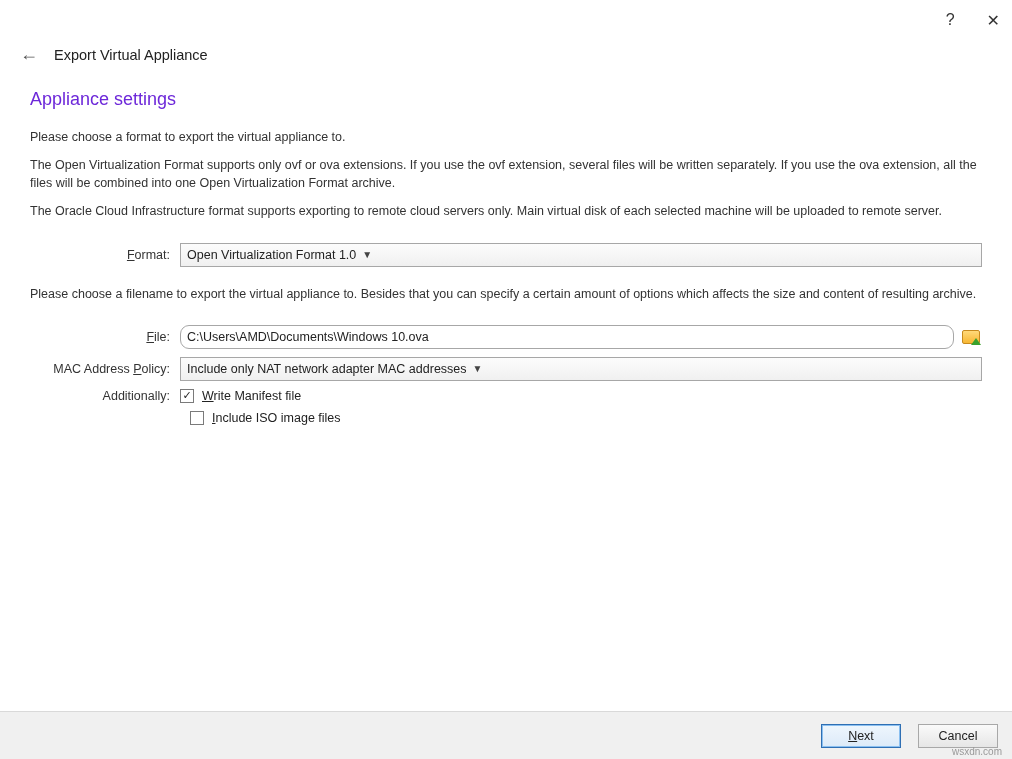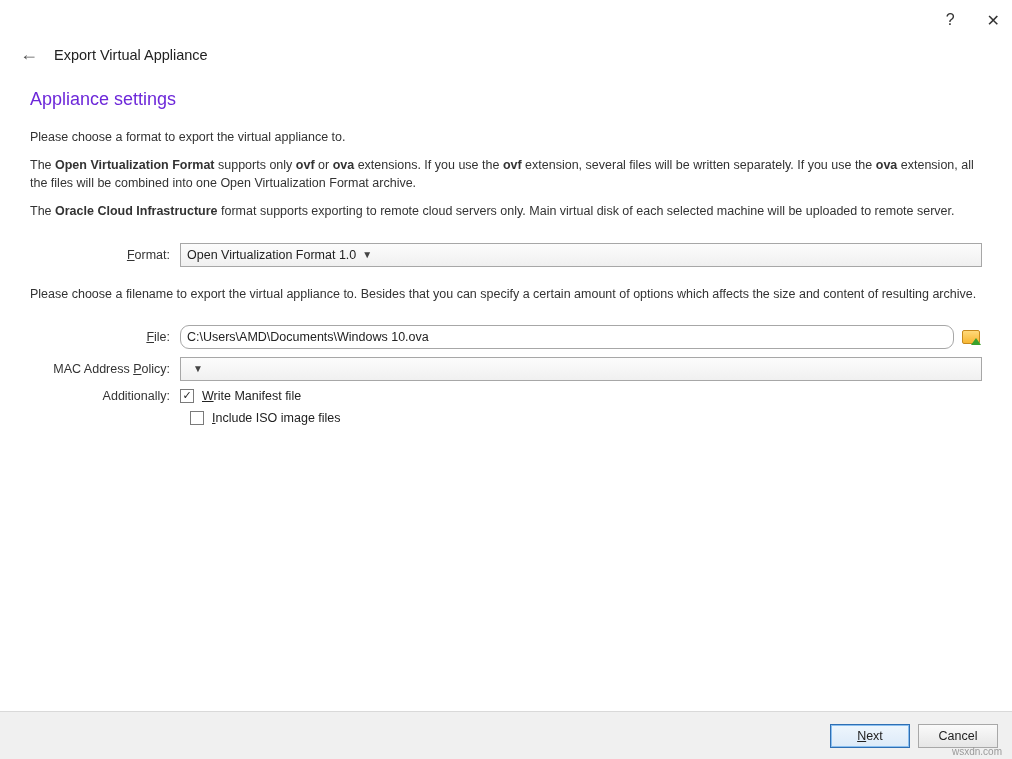--- a/index.html
+++ b/index.html
@@ -38,21 +38,21 @@
       color: #6d28d9;
       font-size: 18px;
       font-weight: 400;
       margin: 12px 0 18px 0;
     }
     .paragraph {
       margin: 10px 0;
       color: #333;
       line-height: 1.45;
     }
-    .paragraph b { font-weight: 700; }
+    .paragraph b { font-weight: 400; }
     .form-area { margin-top: 22px; }
     .form-row {
       display: flex;
       align-items: center;
       margin-bottom: 8px;
     }
     .form-label {
       width: 150px;
       text-align: right;
       padding-right: 10px;
@@ -126,21 +126,21 @@
     .footer {
       position: absolute;
       bottom: 0; left: 0; right: 0;
       height: 48px;
       border-top: 1px solid #d9d9d9;
       background: #f0f0f0;
       display: flex;
       justify-content: flex-end;
       align-items: center;
       padding: 0 14px;
-      gap: 8px;
+      gap: 17px;
     }
     .btn {
       min-width: 80px;
       height: 24px;
       border: 1px solid #a8a8a8;
       background: linear-gradient(#fafafa,#e6e6e6);
       font-family: inherit;
       font-size: 12.5px;
       color: #222;
       cursor: pointer;
@@ -204,20 +204,21 @@
         <span>C:\Users\AMD\Documents\Windows 10.ova</span>
       </div>
       <div class="file-btn">
         <div class="folder-icon"></div>
       </div>
     </div>
 
     <div class="form-row">
       <div class="form-label">MAC Address <span style="text-decoration:underline">P</span>olicy:</div>
       <div class="select">
+        <span>Include only NAT network adapter MAC addresses</span>
         <span class="dropdown-arrow">▼</span>
       </div>
     </div>
 
     <div class="form-row">
       <div class="form-label">Additionally:</div>
       <div style="display:flex;align-items:center;">
         <span class="checkbox">✓</span>
         <span><span style="text-decoration:underline">W</span>rite Manifest file</span>
       </div>

